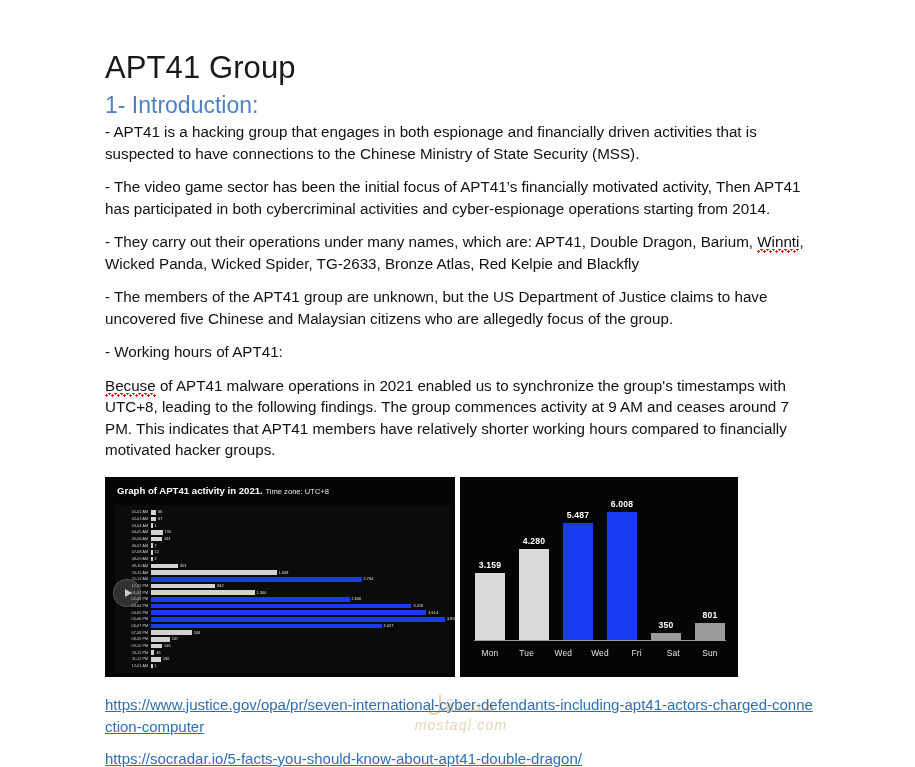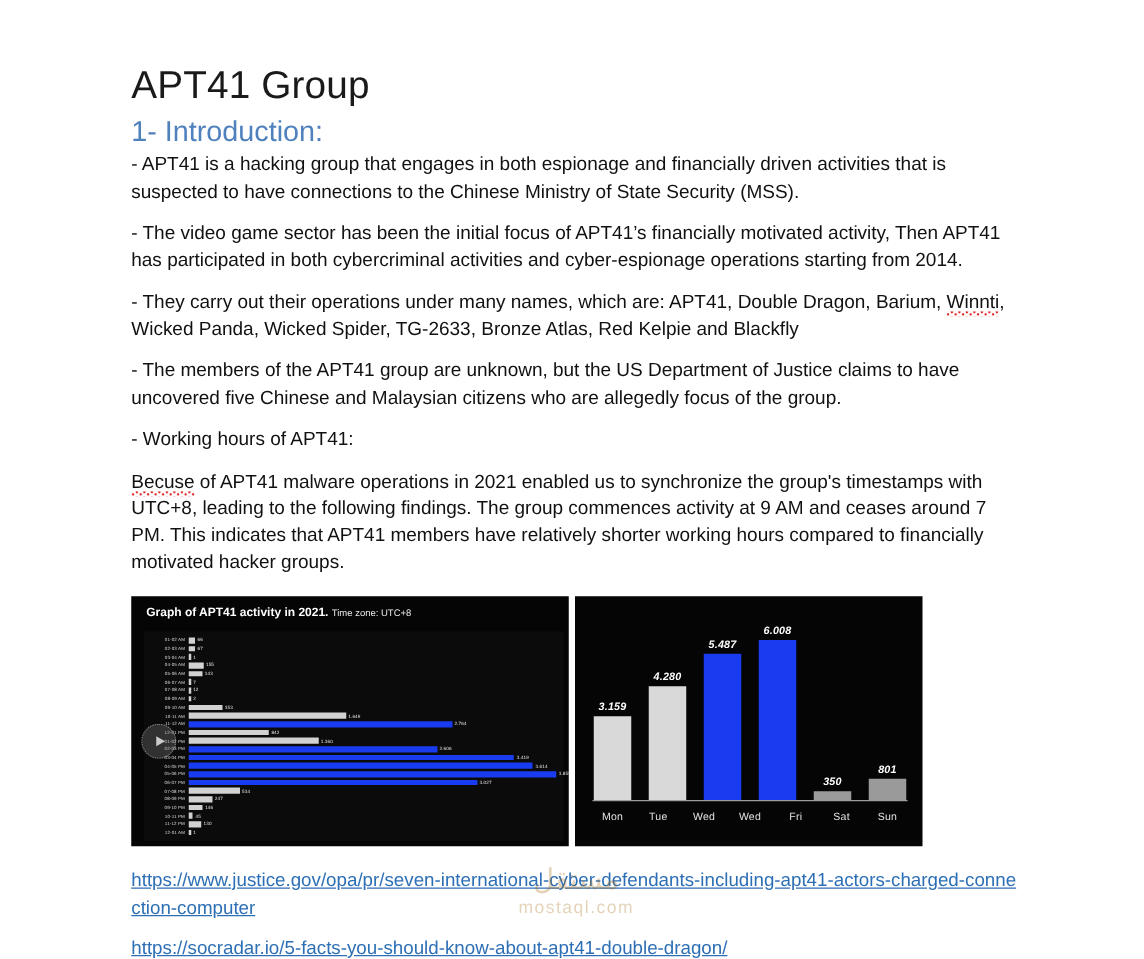--- a/index.html
+++ b/index.html
@@ -185,21 +185,20 @@
     align-items: center;
     justify-content: flex-end;
     height: 100%;
   }
   .rc-vlabel {
     font-size: 8.6px;
     color: #ffffff;
     font-weight: 600;
     margin-bottom: 3px;
     letter-spacing: 0.2px;
-    font-style: italic;
   }
   .rc-bar {
     width: 30px;
     background: #1a3cf0;
   }
   .rc-bar.grey {
     background: #d9d9d9;
   }
   .rc-bar.midgrey {
     background: #9a9a9a;
@@ -254,20 +253,21 @@
   .wm-ar {
     font-size: 23px;
     line-height: 24px;
     font-family: "DejaVu Sans", sans-serif;
     letter-spacing: 1px;
   }
   .wm-en {
     font-size: 14px;
     letter-spacing: 1.2px;
     line-height: 18px;
+    font-style: italic;
   }
 </style>
 </head>
 <body>
 
 <div class="page">
 
   <div class="content">
     <h1 class="doc-title">APT41 Group</h1>
     <h2 class="section-head">1- Introduction:</h2>

